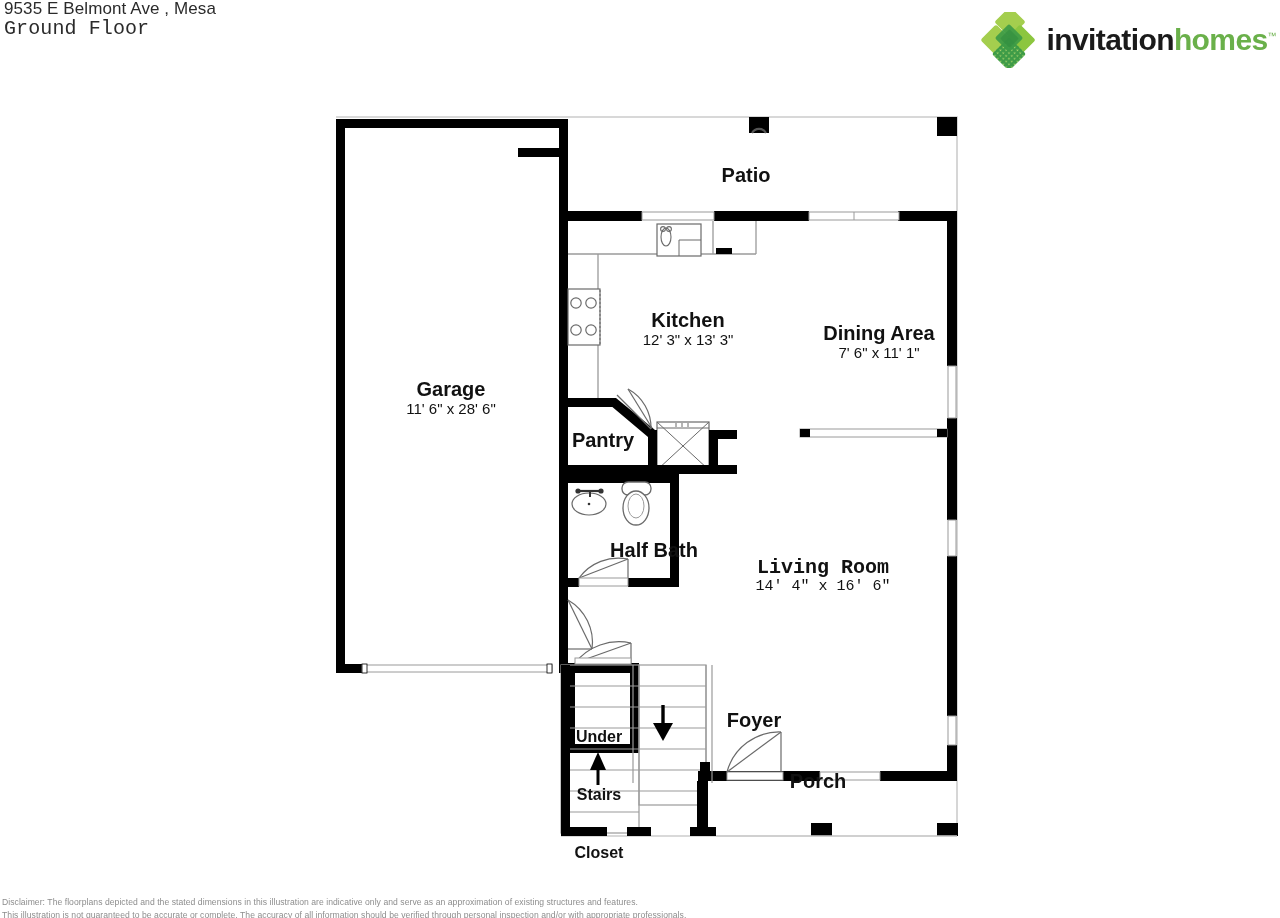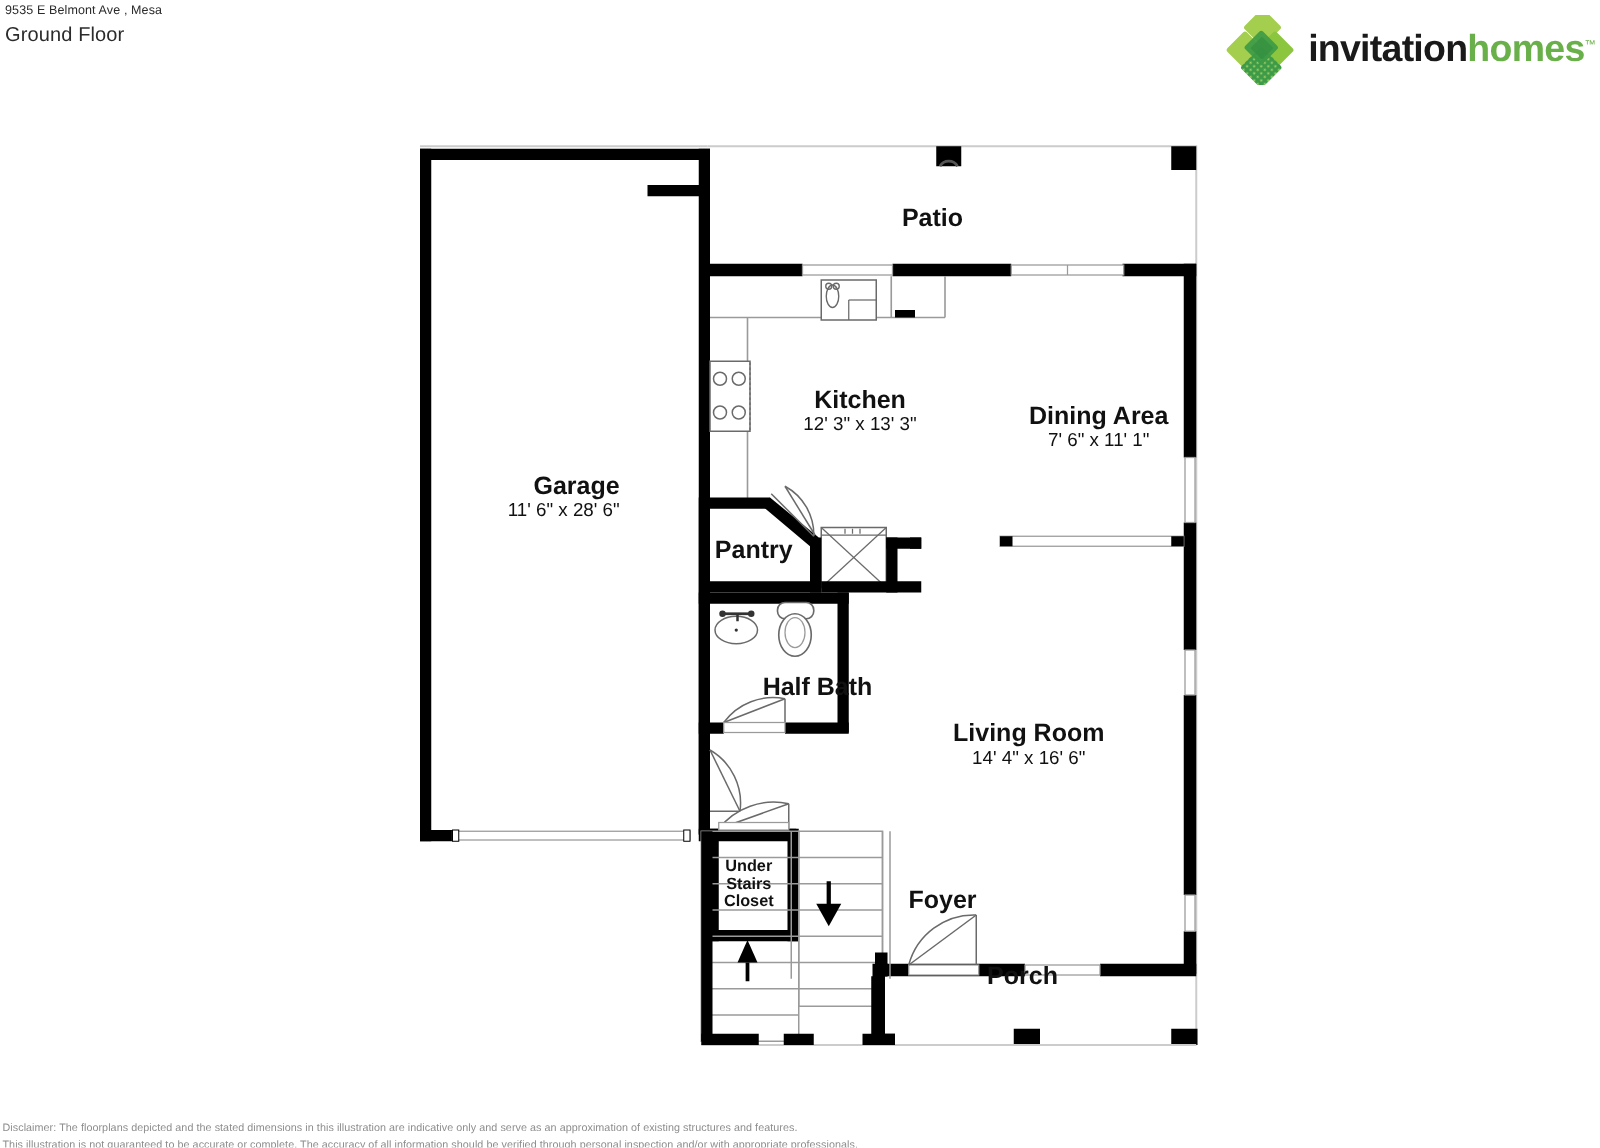--- a/index.html
+++ b/index.html
@@ -20,30 +20,31 @@
     position: absolute;
     left: 0; top: 0;
     width: 1280px; height: 80px;
   }
   #addr-block {
     position: absolute;
     left: 4px; top: -1px;
     line-height: 20px;
   }
   #addr-line1 {
-    font-size: 10px;
+    font-size: 17px;
     color: #2b2b2b;
     letter-spacing: 0.1px;
     white-space: nowrap;
   }
   #addr-line2 {
-    font-size: 16px;
+    font-size: 20px;
     color: #2b2b2b;
     letter-spacing: 0.1px;
     white-space: nowrap;
+    font-family: Liberation Mono, monospace;
   }
 
   
   #logo-wrap {
     position: absolute;
     right: 4px; top: 12px;
     display: flex;
     align-items: center;
     height: 56px;
   }
@@ -99,22 +100,23 @@
     font-size: 20px;
     font-weight: bold;
     line-height: 19px;
   }
   .room-dim {
     font-size: 15px;
     font-weight: normal;
     line-height: 19px;
   }
   .room-label.small .room-name {
-    font-size: 13px;
+    font-size: 16px;
     line-height: 14px;
+    margin-top: 44px;
   }
 </style>
 </head>
 <body>
 
 <div id="header">
   <div id="addr-block">
     <div id="addr-line1">9535 E Belmont Ave , Mesa</div>
     <div id="addr-line2">Ground Floor</div>
   </div>
@@ -404,21 +406,21 @@
       <rect x="697" y="781" width="9" height="52"></rect>
     </g>
 
   </svg>
 
   
   <div class="room-label" style="left:746px; top:166px;">
     <div class="room-name">Patio</div>
   </div>
 
-  <div class="room-label" style="left:451px; top:380px;text-align:right;">
+  <div class="room-label" style="left:451px; top:380px;">
     <div class="room-name">Garage</div>
     <div class="room-dim">11' 6" x 28' 6"</div>
   </div>
 
   <div class="room-label" style="left:688px; top:311px;">
     <div class="room-name">Kitchen</div>
     <div class="room-dim">12' 3" x 13' 3"</div>
   </div>
 
   <div class="room-label" style="left:879px; top:308px;margin-top:16px;">
@@ -427,21 +429,21 @@
   </div>
 
   <div class="room-label" style="left:603px; top:431px;">
     <div class="room-name">Pantry</div>
   </div>
 
   <div class="room-label" style="left:618px; top:541px;margin-left:36px;">
     <div class="room-name">Half Bath</div>
   </div>
 
-  <div class="room-label" style="left:823px; top:578px;">
+  <div class="room-label" style="left:823px; top:558px;font-family:Liberation Mono, monospace;">
     <div class="room-name">Living Room</div>
     <div class="room-dim">14' 4" x 16' 6"</div>
   </div>
 
   <div class="room-label" style="left:754px; top:711px;">
     <div class="room-name">Foyer</div>
   </div>
 
   <div class="room-label" style="left:818px; top:772px;">
     <div class="room-name">Porch</div>

